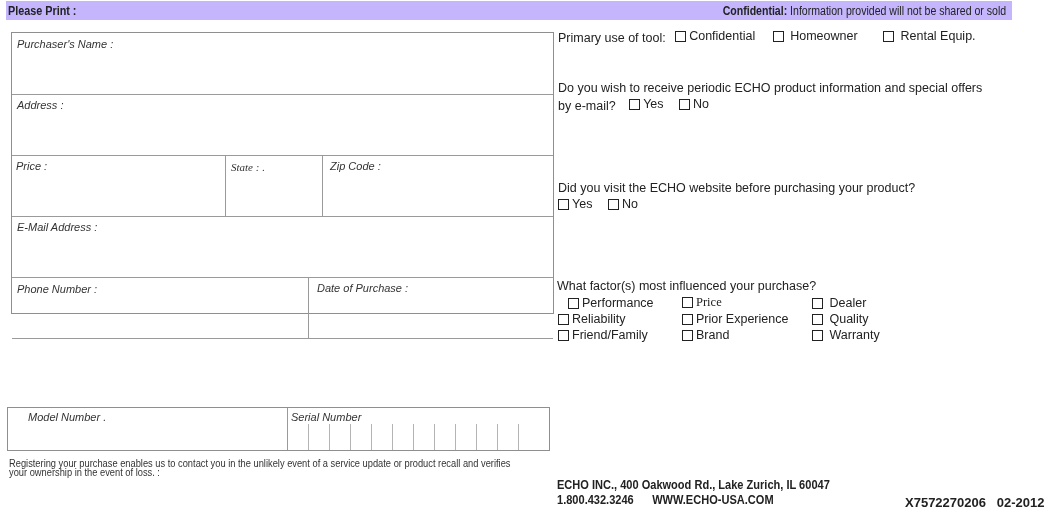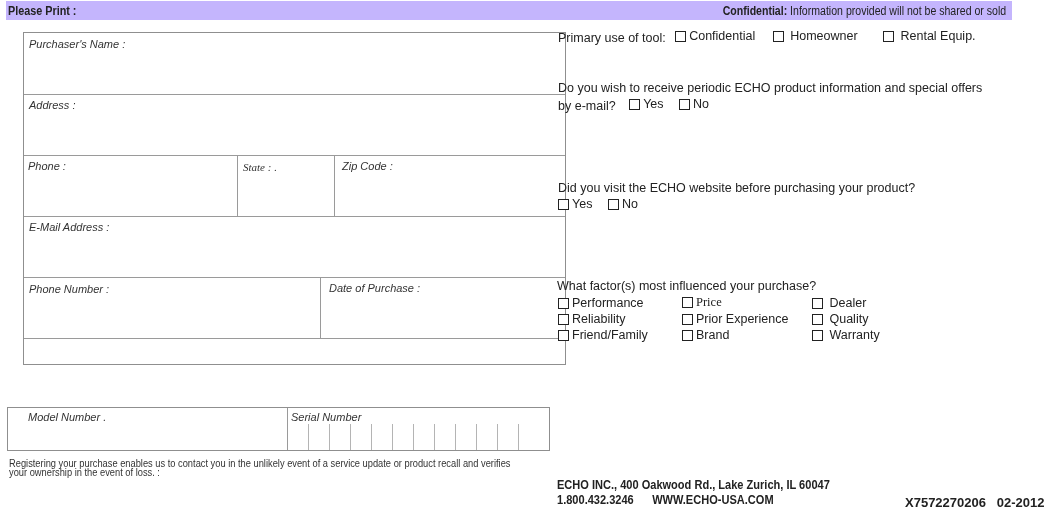--- a/index.html
+++ b/index.html
@@ -34,29 +34,29 @@
   .footer-code { position: absolute; left: 905px; top: 495px; font-size: 13px; font-weight: bold; color: #222; white-space: nowrap; }
 </style>
 </head>
 <body>
 
 <div class="header-bar">
   <span class="please">Please Print  :</span>
   <span class="conf"><b>Confidential:</b><span> Information provided will not be shared or sold</span></span>
 </div>
 
-<div class="form-box" style="left:23px; top:32px; width:543px; height:333px;">
+<div class="form-box" style="left:11px; top:32px; width:543px; height:282px;">
   <div class="cell" style="left:0; top:0; width:541px; height:62px; border:none; border-bottom:1px solid #9a9a9a;">
     <span class="lbl">Purchaser's Name :</span>
   </div>
   <div class="cell" style="left:0; top:61px; width:541px; height:62px; border:none; border-bottom:1px solid #9a9a9a;">
     <span class="lbl">Address :</span>
   </div>
   <div class="cell" style="left:0; top:122px; width:214px; height:62px; border:none; border-right:1px solid #9a9a9a; border-bottom:1px solid #9a9a9a;">
-    <span class="lbl" style="left:4px;">Phone :</span>
+    <span class="lbl" style="left:4px;">Price :</span>
   </div>
   <div class="cell" style="left:213px; top:122px; width:98px; height:62px; border:none; border-right:1px solid #9a9a9a; border-bottom:1px solid #9a9a9a;font-family:Liberation Serif, serif;">
     <span class="lbl" style="left:6px; top:6px;">State : .</span>
   </div>
   <div class="cell" style="left:310px; top:122px; width:231px; height:62px; border:none; border-bottom:1px solid #9a9a9a;">
     <span class="lbl" style="left:8px;">Zip Code :</span>
   </div>
   <div class="cell" style="left:0; top:183px; width:541px; height:62px; border:none; border-bottom:1px solid #9a9a9a;">
     <span class="lbl">E-Mail Address  :</span>
   </div>
@@ -127,21 +127,21 @@
     <span class="opt" style="margin-left:2px;">
         <span class="cb"></span>
         <span>No</span>
       </span>
   </div>
 </div>
 
 <div class="q" style="top:278px; left:557px;">What factor(s) most influenced your purchase?</div>
 
 <div class="factors">
-  <div class="factor" style="left:0; top:0;">
+  <div class="factor" style="left:10px; top:0;">
       <span class="cb"></span>
       <span>Performance</span>
     </div>
   <div class="factor" style="left:0; top:16px;">
       <span class="cb"></span>
       <span>Reliability</span>
     </div>
   <div class="factor" style="left:0; top:32px;">
       <span class="cb"></span>
       <span>Friend/Family</span>

